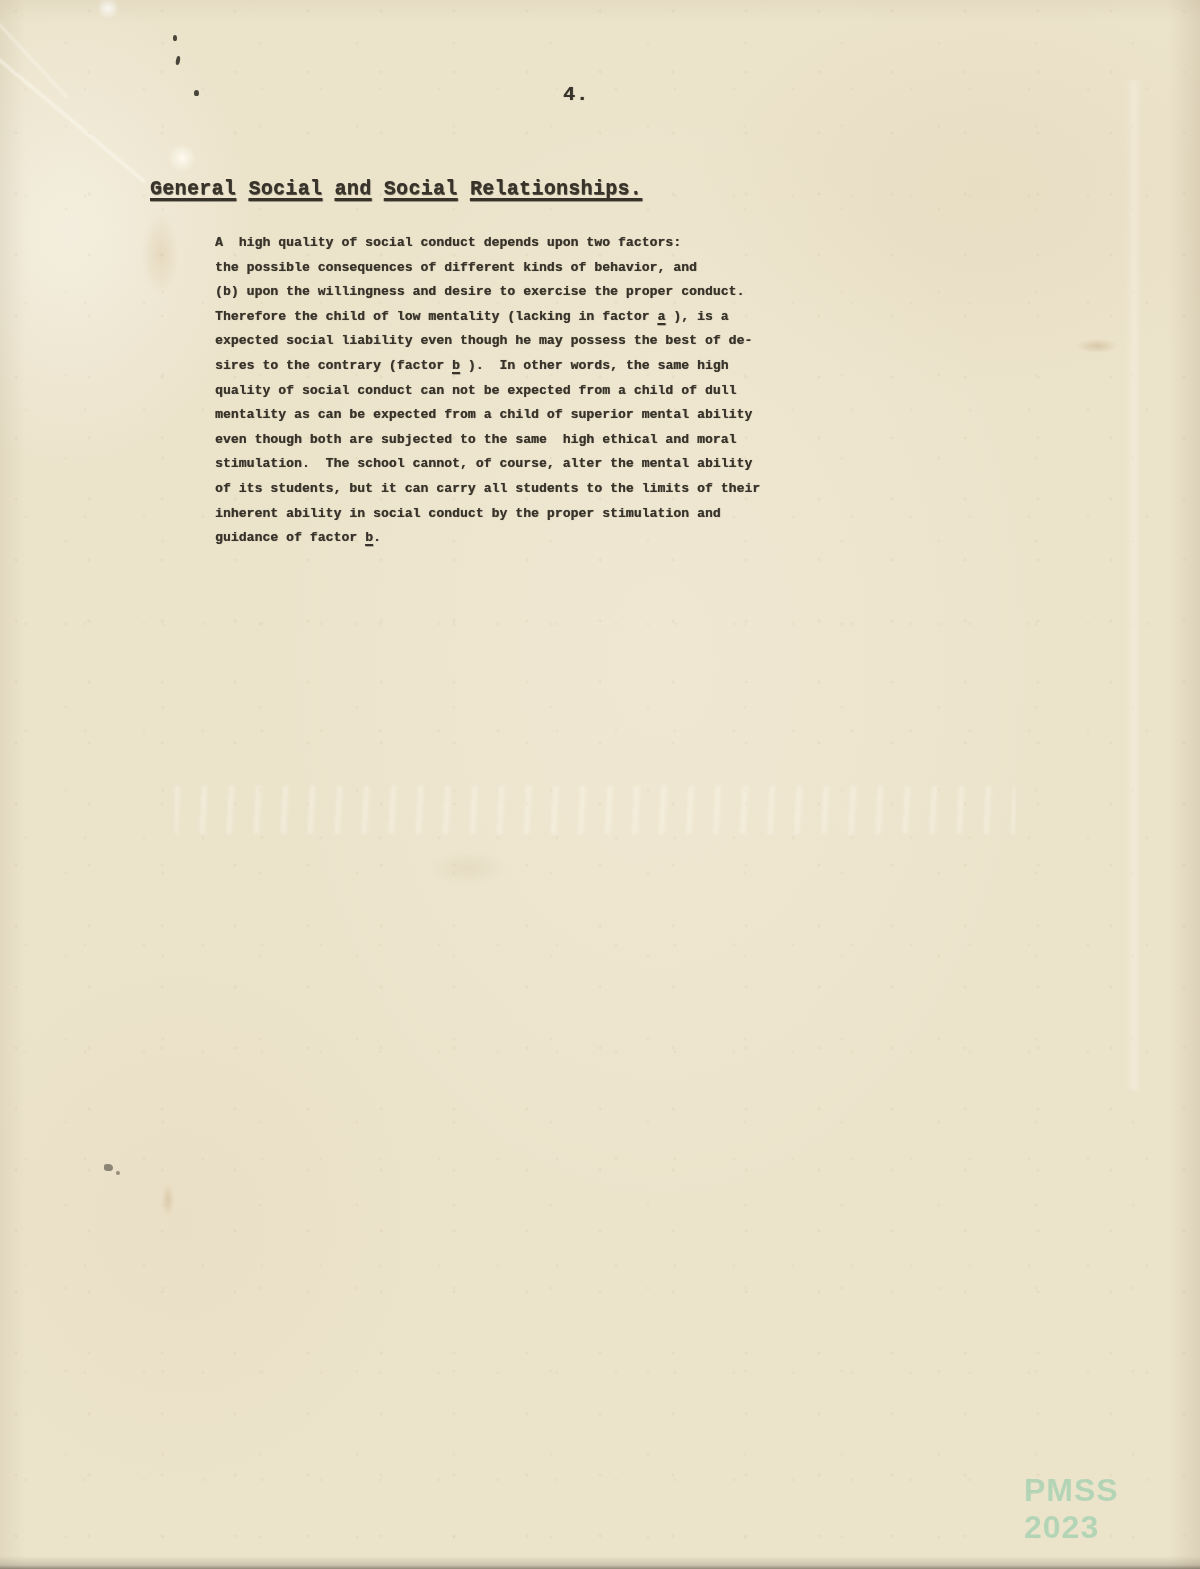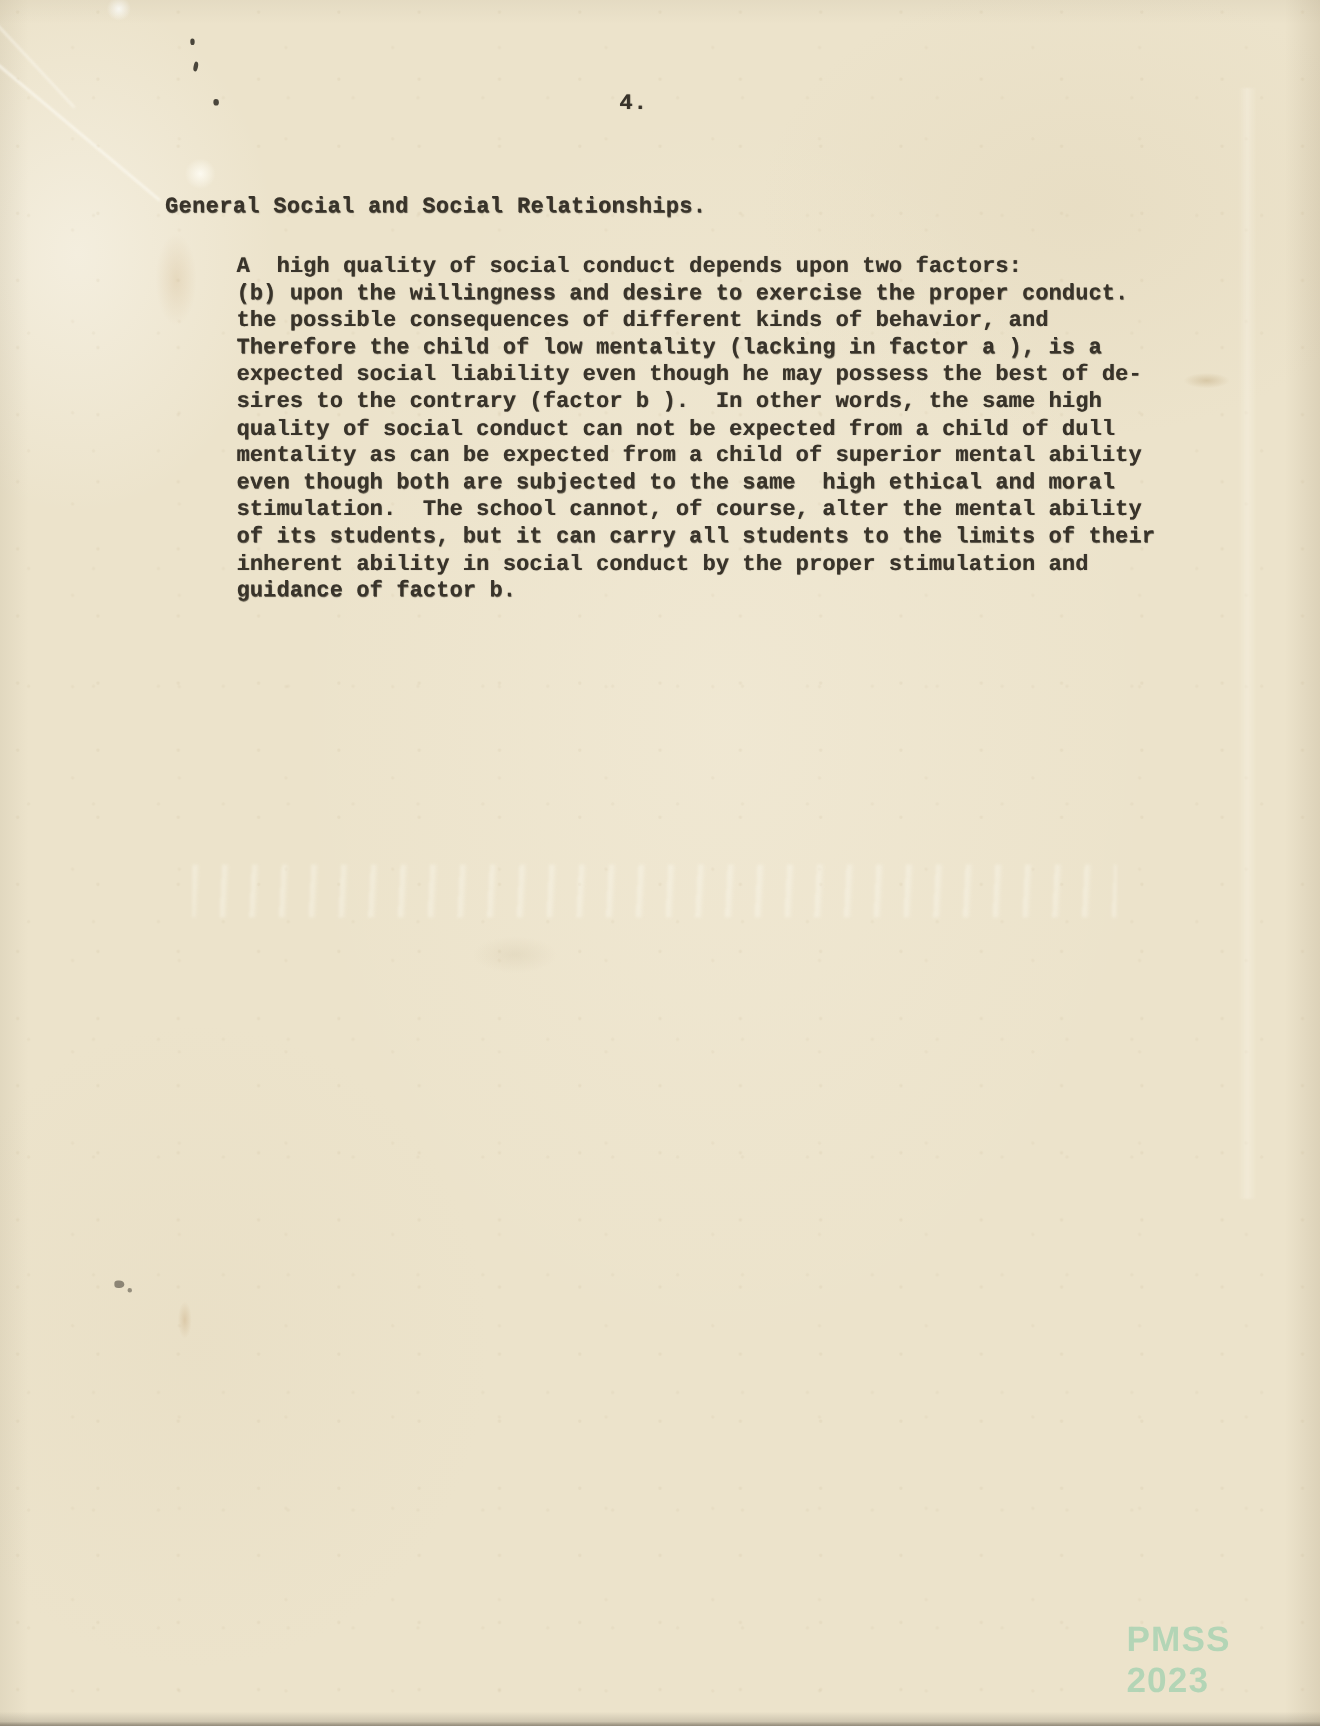--- a/index.html
+++ b/index.html
@@ -82,26 +82,26 @@
     letter-spacing:1px;
   }
   .heading{
     position:absolute;left:150px;top:177px;margin:0;
     font-size:20px;font-weight:bold;color:var(--ink);
     letter-spacing:0.3px;white-space:pre;
     text-shadow:0.5px 0.5px 0.8px rgba(45,40,30,0.85);
   }
   .body-text{
     position:absolute;left:215px;top:231px;
-    font-size:20px;font-weight:bold;color:var(--ink);
+    font-size:13px;font-weight:bold;color:var(--ink);
     line-height:24.6px;letter-spacing:0.1px;
     text-shadow:0.4px 0.4px 0.7px rgba(45,40,30,0.75);
   }
   .body-text .line{white-space:pre;}
-  .u{text-decoration-thickness:2px;text-underline-offset:3px;text-align:right;}
+  .u{text-decoration:underline;text-decoration-thickness:2px;text-underline-offset:3px;text-align:right;}
   .heading .u{text-decoration-thickness:2.5px;text-underline-offset:4px;}
   .watermark{
     position:absolute;left:1024px;top:1472px;
     font-family:"Liberation Sans","DejaVu Sans",sans-serif;
     font-size:32px;font-weight:bold;letter-spacing:1px;
     color:var(--watermark-green);opacity:.8;
   }
 </style>
 </head>
 <body>
@@ -117,22 +117,22 @@
   <div class="speck s4"></div>
   <div class="speck s5"></div>
   <div class="ghost-band"></div>
 
   <div class="page-number">4.</div>
 
   <h1 class="heading"><span class="u">General</span> <span class="u">Social</span> <span class="u">and</span> <span class="u">Social</span> <span class="u">Relationships.</span></h1>
 
   <div class="body-text">
       <div class="line">A  high quality of social conduct depends upon two factors:</div>
+      <div class="line">the possible consequences of different kinds of behavior, and</div>
       <div class="line">(b) upon the willingness and desire to exercise the proper conduct.</div>
-      <div class="line">the possible consequences of different kinds of behavior, and</div>
       <div class="line">Therefore the child of low mentality (lacking in factor <span class="u">a</span> ), is a</div>
       <div class="line">expected social liability even though he may possess the best of de-</div>
       <div class="line">sires to the contrary (factor <span class="u">b</span> ).  In other words, the same high</div>
       <div class="line">quality of social conduct can not be expected from a child of dull</div>
       <div class="line">mentality as can be expected from a child of superior mental ability</div>
       <div class="line">even though both are subjected to the same  high ethical and moral</div>
       <div class="line">stimulation.  The school cannot, of course, alter the mental ability</div>
       <div class="line">of its students, but it can carry all students to the limits of their</div>
       <div class="line">inherent ability in social conduct by the proper stimulation and</div>
       <div class="line">guidance of factor <span class="u">b</span>.</div>

